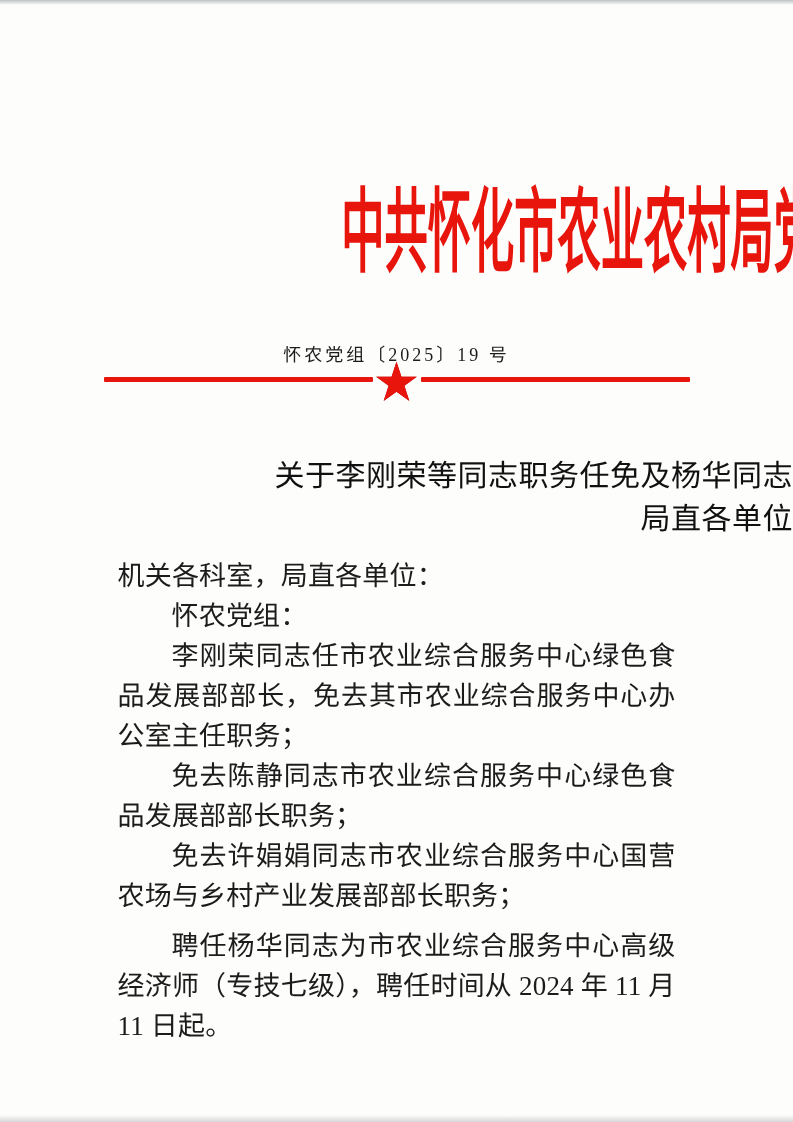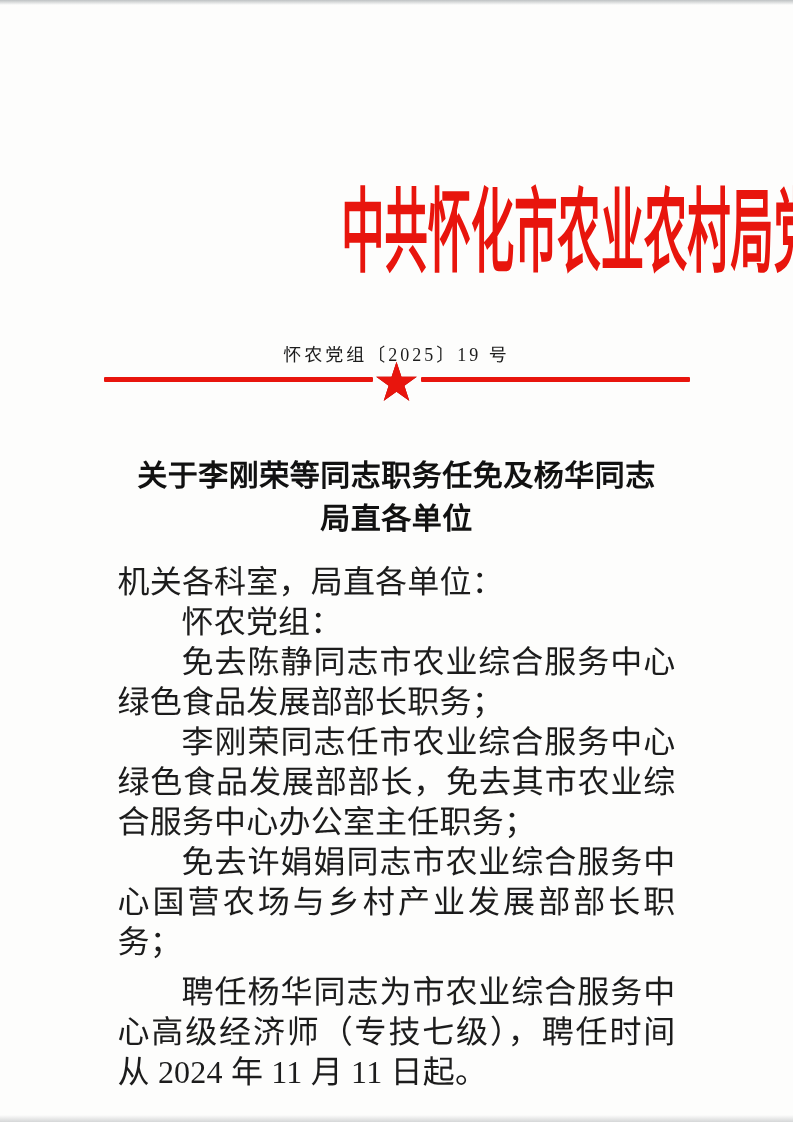--- a/index.html
+++ b/index.html
@@ -69,32 +69,32 @@
     font-size:44px;
     line-height:0;
     color:var(--red);
     margin:0 2px;
     transform:translateY(5px);
     text-shadow:0 0 0.5px #a00;
   }
   
   .doc-title{
     margin-top:72px;
-    text-align:center;
-    font-weight:bold;
+    text-align:right;
+    font-weight:normal;
     font-size:30px;
     line-height:43px;
     letter-spacing:0.5px;
     color:#111;
   }
   
   .doc-body{
     width:558px;
-    margin:22px auto 0;
-    font-size:32px;
+    margin:16px auto 0;
+    font-size:27px;
     line-height:40px;
     text-align:justify;
     letter-spacing:0.2px;
   }
   .doc-body p{margin:0;}
   .doc-body p.indent{text-indent:2em;}
   .doc-body p.last{margin-top:10px;}
 </style>
 </head>
 <body>
@@ -116,21 +116,21 @@
   </div>
 
   <div class="doc-title">
     <div>关于李刚荣等同志职务任免及杨华同志</div>
     <div>局直各单位</div>
   </div>
 
   <div class="doc-body">
     <p>机关各科室，局直各单位：</p>
     <p class="indent">怀农党组：</p>
+    <p class="indent">李刚荣同志任市农业综合服务中心绿色食品发展部部长，免去其市农业综合服务中心办公室主任职务；</p>
     <p class="indent">免去陈静同志市农业综合服务中心绿色食品发展部部长职务；</p>
-    <p class="indent">李刚荣同志任市农业综合服务中心绿色食品发展部部长，免去其市农业综合服务中心办公室主任职务；</p>
     <p class="indent">免去许娟娟同志市农业综合服务中心国营农场与乡村产业发展部部长职务；</p>
     <p class="indent last">聘任杨华同志为市农业综合服务中心高级经济师（专技七级），聘任时间从 2024 年 11 月 11 日起。</p>
   </div>
 
   <div class="scan-edge-bottom"></div>
 
 </div>
 
 </body></html>

